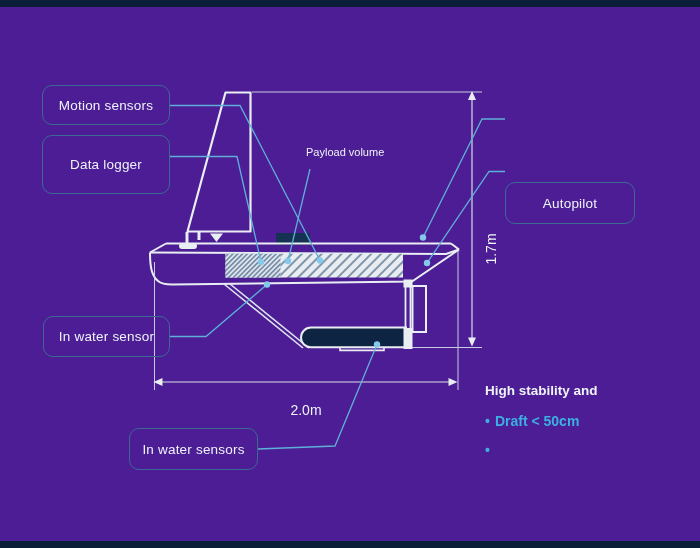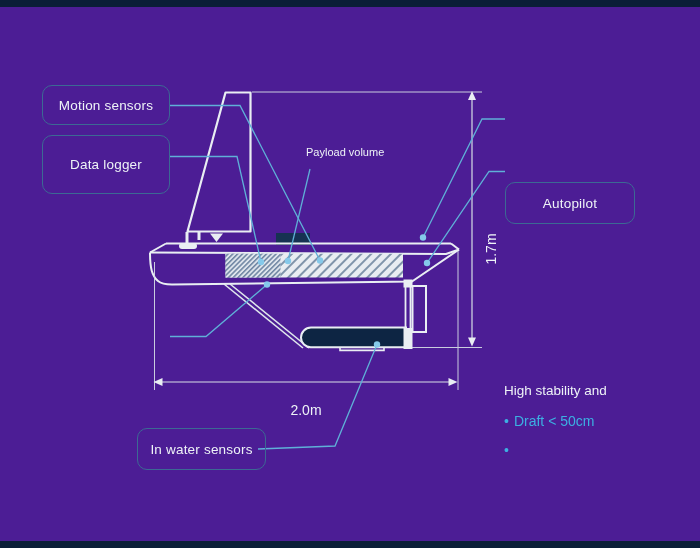--- a/index.html
+++ b/index.html
@@ -22,21 +22,21 @@
     letter-spacing:.2px;
     display:flex;align-items:center;justify-content:center;
     box-sizing:border-box;
     background:transparent;
     z-index:3;
   }
   .free-text{position:absolute;color:#eef3f7;font-size:11px;z-index:3;white-space:nowrap;}
   .dim-label{position:absolute;color:#eef3f7;font-size:14px;z-index:3;white-space:nowrap;}
   #dim-height{left:491px;top:249px;transform:translate(-50%,-50%) rotate(-90deg);}
   #dim-length{left:306px;top:399px;transform:translate(-50%,-50%);margin-top:11px;}
-  .specs{position:absolute;left:504px;top:382px;z-index:3;width:170px;}
+  .specs{position:absolute;left:485px;top:382px;z-index:3;width:170px;font-weight:bold;}
   .specs .heading{color:#eef3f7;font-size:13.5px;line-height:18px;}
   .specs .bullet-row{color:#3cb0e2;font-size:14px;margin-top:13px;display:flex;align-items:baseline;}
   .specs .bullet-row .marker{font-size:14px;margin-right:5px;}
 </style>
 </head>
 <body>
 
 <div class="stage">
 
   <svg width="700" height="548" viewBox="0 0 700 548">
@@ -128,21 +128,22 @@
       <circle cx="377" cy="344.5" r="3.2"></circle>
     </g>
   </svg>
 
   <div class="edge-strip top"></div>
   <div class="edge-strip bottom"></div>
 
   <div class="callout" style="left:42px;top:85px;width:128px;height:40px;">Motion sensors</div>
   <div class="callout" style="left:42px;top:135px;width:128px;height:59px;">Data logger</div>
   <div class="callout" style="left:505px;top:138px;width:130px;height:42px;margin-top:44px;">Autopilot</div>
-  <div class="callout" style="left:129px;top:428px;width:129px;height:42px;margin-left:8px;">In water sensors</div>
+  <div class="callout" style="left:43px;top:316px;width:127px;height:41px;">In water sensor</div>
+  <div class="callout" style="left:129px;top:428px;width:129px;height:42px;">In water sensors</div>
 
   <div class="free-text" style="left:306px;top:146px;">Payload volume</div>
 
   <div class="dim-label" id="dim-height">1.7m</div>
   <div class="dim-label" id="dim-length">2.0m</div>
 
   <div class="specs">
     <div class="heading">
       <div>High stability and</div>
     </div>

